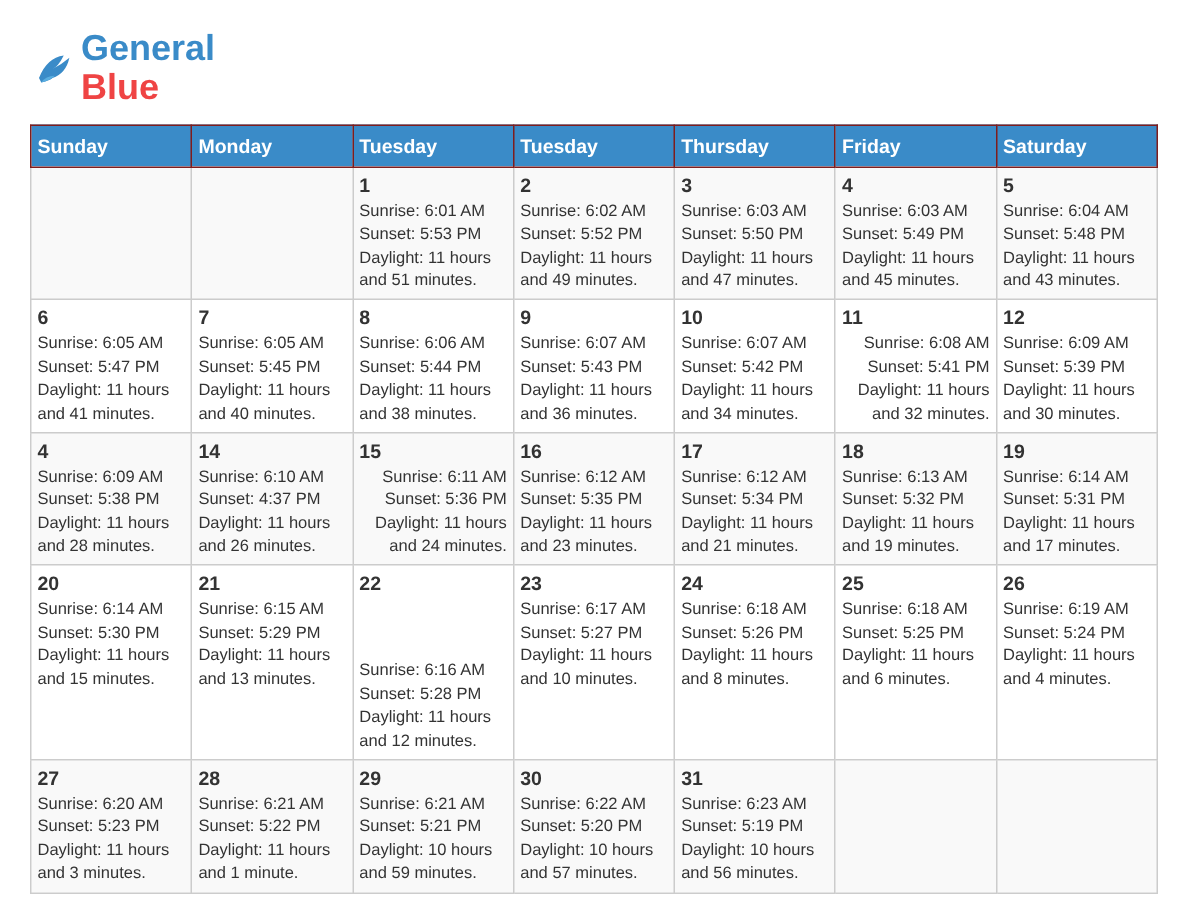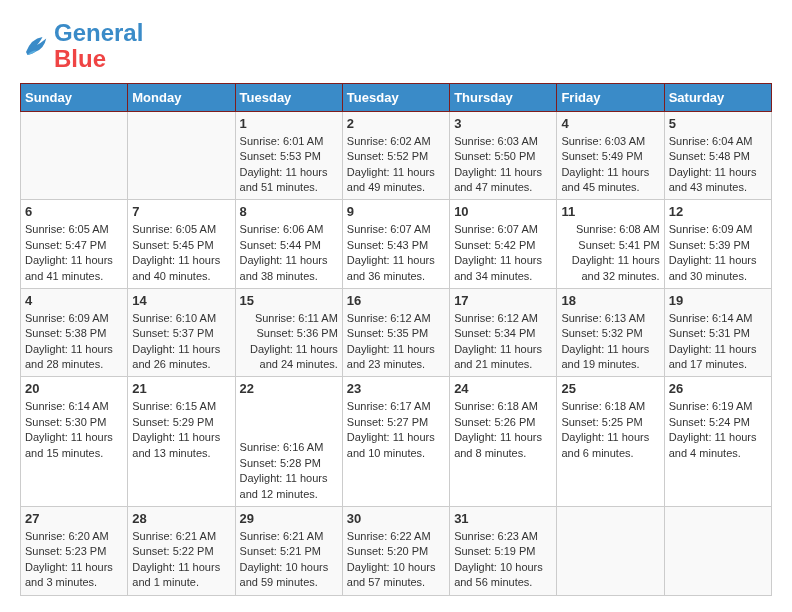--- a/index.html
+++ b/index.html
@@ -202,21 +202,21 @@
       <tr>
         <td>
           <div class="day-number">4</div>
           <div class="day-info" style="white-space: pre-line;">Sunrise: 6:09 AM
 Sunset: 5:38 PM
 Daylight: 11 hours and 28 minutes.</div>
         </td>
         <td>
           <div class="day-number">14</div>
           <div class="day-info" style="white-space: pre-line;">Sunrise: 6:10 AM
-Sunset: 5:37 PM
+Sunset: 4:37 PM
 Daylight: 11 hours and 26 minutes.</div>
         </td>
         <td>
           <div class="day-number">15</div>
           <div class="day-info" style="white-space: pre-line; text-align: right;">Sunrise: 6:11 AM
 Sunset: 5:36 PM
 Daylight: 11 hours and 24 minutes.</div>
         </td>
         <td>
           <div class="day-number">16</div>

